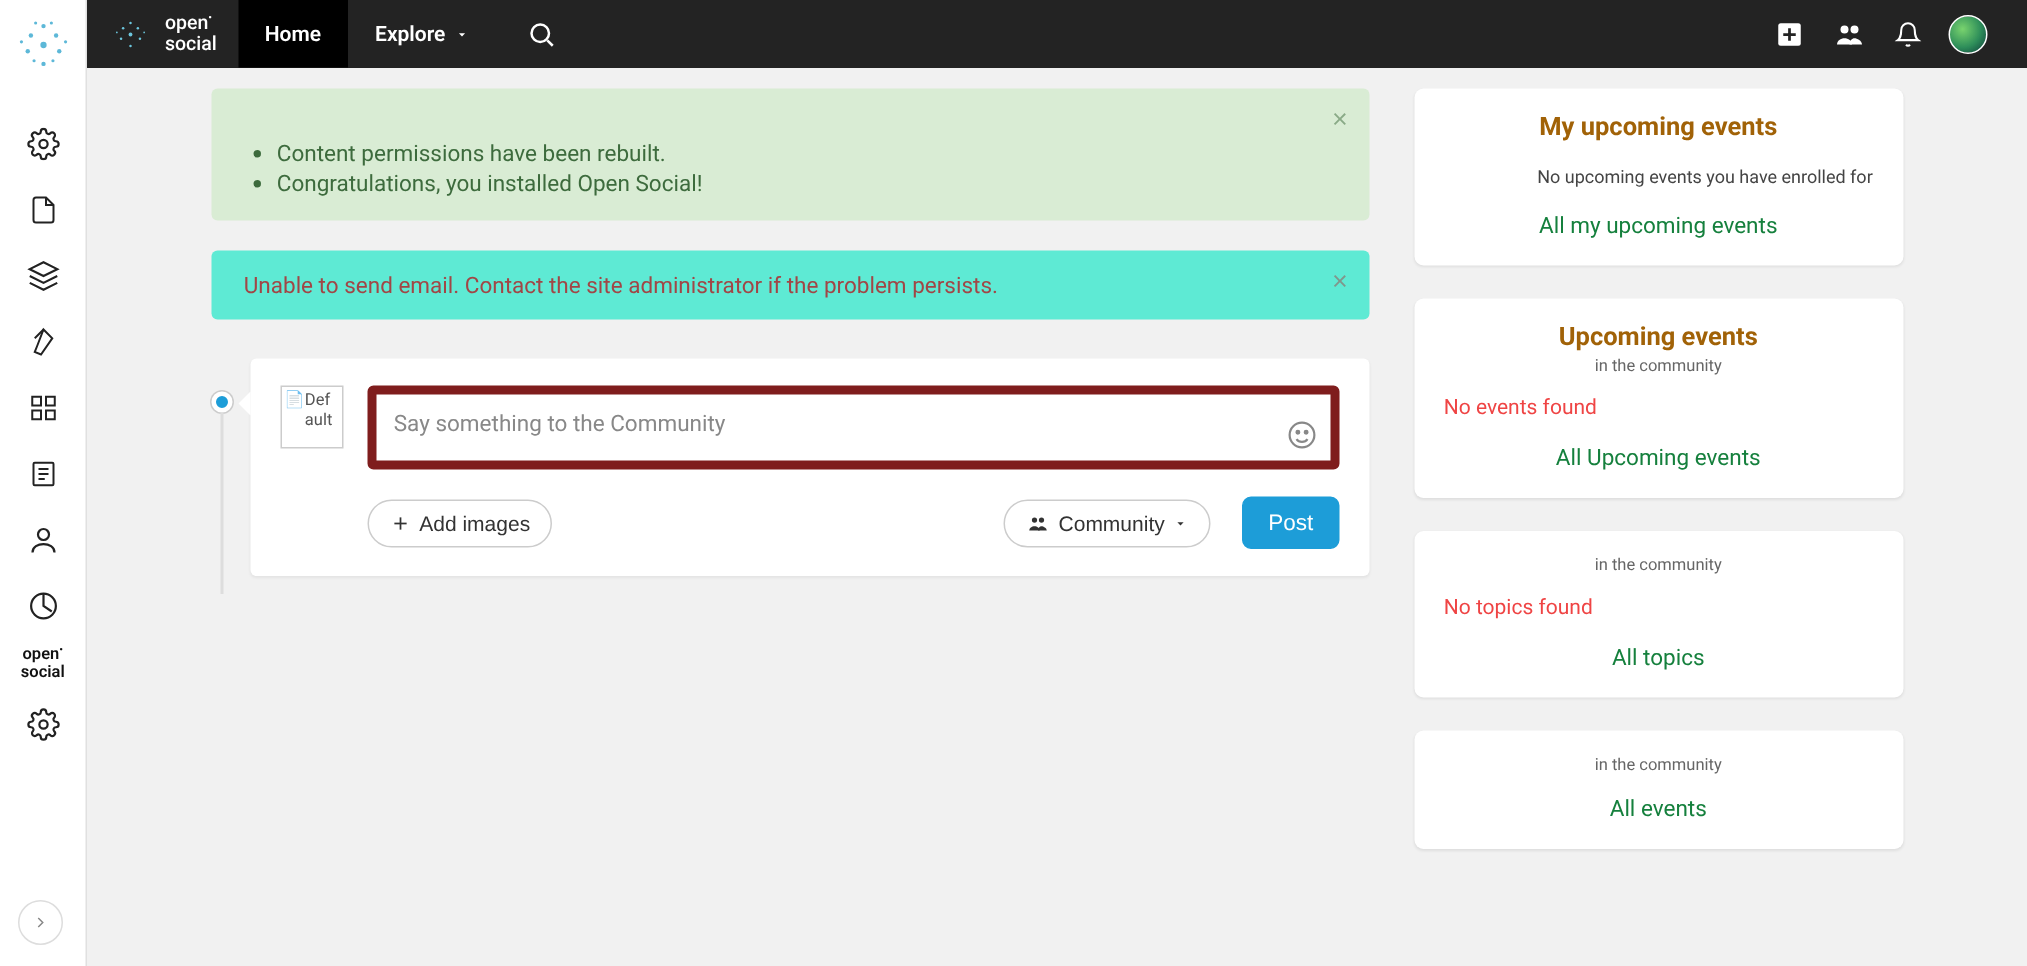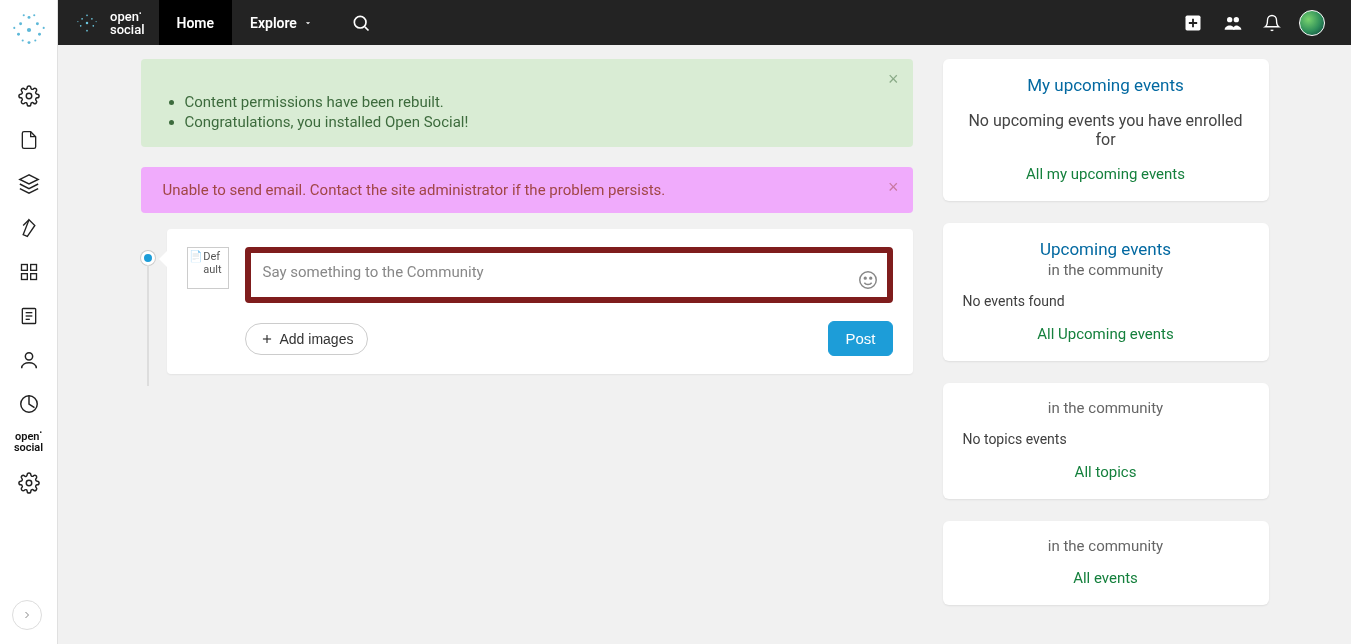--- a/index.html
+++ b/index.html
@@ -123,21 +123,21 @@
   .alert{
     border-radius:4px;
     padding:14px 38px 14px 22px;
     position:relative;
     margin-bottom:20px;
     font-size:15px;
   }
   .alert-success{background:#d9ecd4;color:#3d6b3d;}
   .alert-success ul{list-style:disc;padding-left:22px;margin-top:20px;}
   .alert-success li{margin:2px 0;}
-  .alert-error{background:#f0abfc;color:#a14646;margin-bottom:16px;}
+  .alert-error{background:#5eead4;color:#a14646;margin-bottom:26px;}
   .alert-close{
     position:absolute;top:10px;right:14px;
     font-size:18px;color:inherit;opacity:.5;cursor:pointer;
     background:none;border:none;
   }
 
   
   .timeline-wrap{position:relative;padding-left:26px;}
   .timeline-dot{
     position:absolute;left:0;top:22px;
@@ -194,24 +194,24 @@
   }
 
   
   .card{
     background:#fff;border-radius:6px;
     box-shadow:0 1px 2px rgba(0,0,0,.08);
     padding:16px 20px 18px 20px;
     margin-bottom:22px;
     text-align:center;
   }
-  .card h3{font-size:17px;font-weight:400;color:#0369a1;margin-bottom:2px;}
-  .card .sub{font-size:15px;color:#666;margin-bottom:14px;}
-  .card .body-text{font-size:14px;color:#404040;text-align:left;margin:6px 0 16px 0;}
-  .card .center-text{font-size:16px;color:#444;margin:8px 0 16px 0;}
+  .card h3{font-size:17px;font-weight:700;color:#a16207;margin-bottom:2px;}
+  .card .sub{font-size:11px;color:#666;margin-bottom:14px;}
+  .card .body-text{font-size:14px;color:#ef4444;text-align:left;margin:6px 0 16px 0;}
+  .card .center-text{font-size:12px;color:#444;margin:8px 0 16px 0;text-align:right;}
   .card a.link{color:#15803d;text-decoration:none;font-size:15px;}
   .card .spacer-top{height:6px;}
 
   svg{display:block;}
 </style>
 </head>
 <body>
 
 <aside class="admin-sidebar">
   <div class="admin-logo">
@@ -398,20 +398,32 @@
           </div>
           <div class="composer-actions">
             <button class="btn">
               <svg width="14" height="14" viewBox="0 0 24 24" fill="none" stroke="currentColor" stroke-width="2">
                   <line x1="12" y1="5" x2="12" y2="19"></line>
                   <line x1="5" y1="12" x2="19" y2="12"></line>
                 </svg>
               <span>Add images</span>
             </button>
             <div class="actions-spacer"></div>
+            <button class="btn">
+              <svg width="16" height="14" viewBox="0 0 24 24" fill="currentColor">
+                  <circle cx="8" cy="8" r="3"></circle>
+                  <circle cx="16" cy="8" r="3"></circle>
+                  <path d="M2 20c0-3 3-5 6-5s6 2 6 5"></path>
+                  <path d="M12 20c0-3 2-5 4-5s6 2 6 5"></path>
+                </svg>
+              <span>Community</span>
+              <svg width="10" height="10" viewBox="0 0 24 24" fill="currentColor">
+                  <path d="M7 10l5 5 5-5z"></path>
+                </svg>
+            </button>
             <button class="btn btn-primary">Post</button>
           </div>
         </div>
       </div>
 
     </div>
 
     <aside class="col-side">
 
       <div class="card">
@@ -423,21 +435,21 @@
 
       <div class="card">
         <h3>Upcoming events</h3>
         <div class="sub">in the community</div>
         <div class="body-text">No events found</div>
         <a href="#" class="link">All Upcoming events</a>
       </div>
 
       <div class="card">
         <div class="sub">in the community</div>
-        <div class="body-text">No topics events</div>
+        <div class="body-text">No topics found</div>
         <a href="#" class="link">All topics</a>
       </div>
 
       <div class="card">
         <div class="sub">in the community</div>
         <a href="#" class="link">All events</a>
       </div>
 
     </aside>
   </div>

